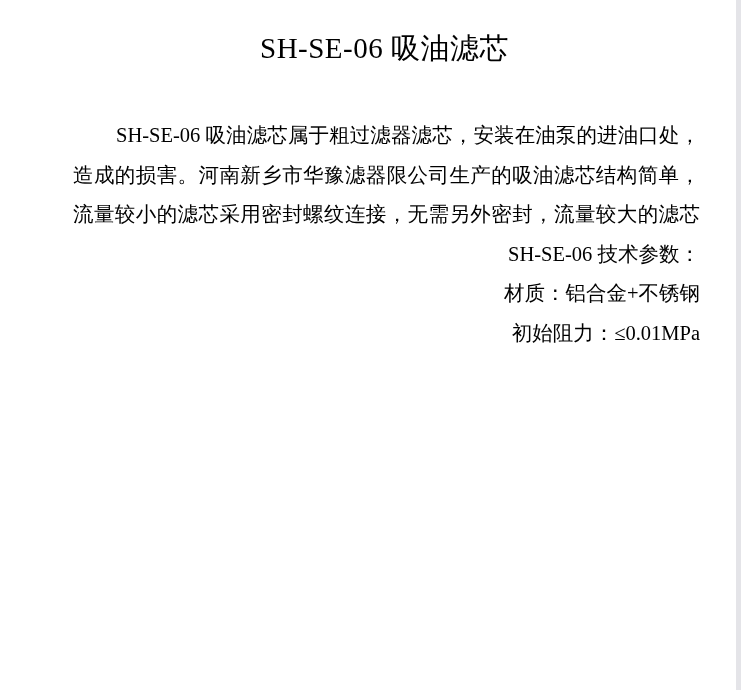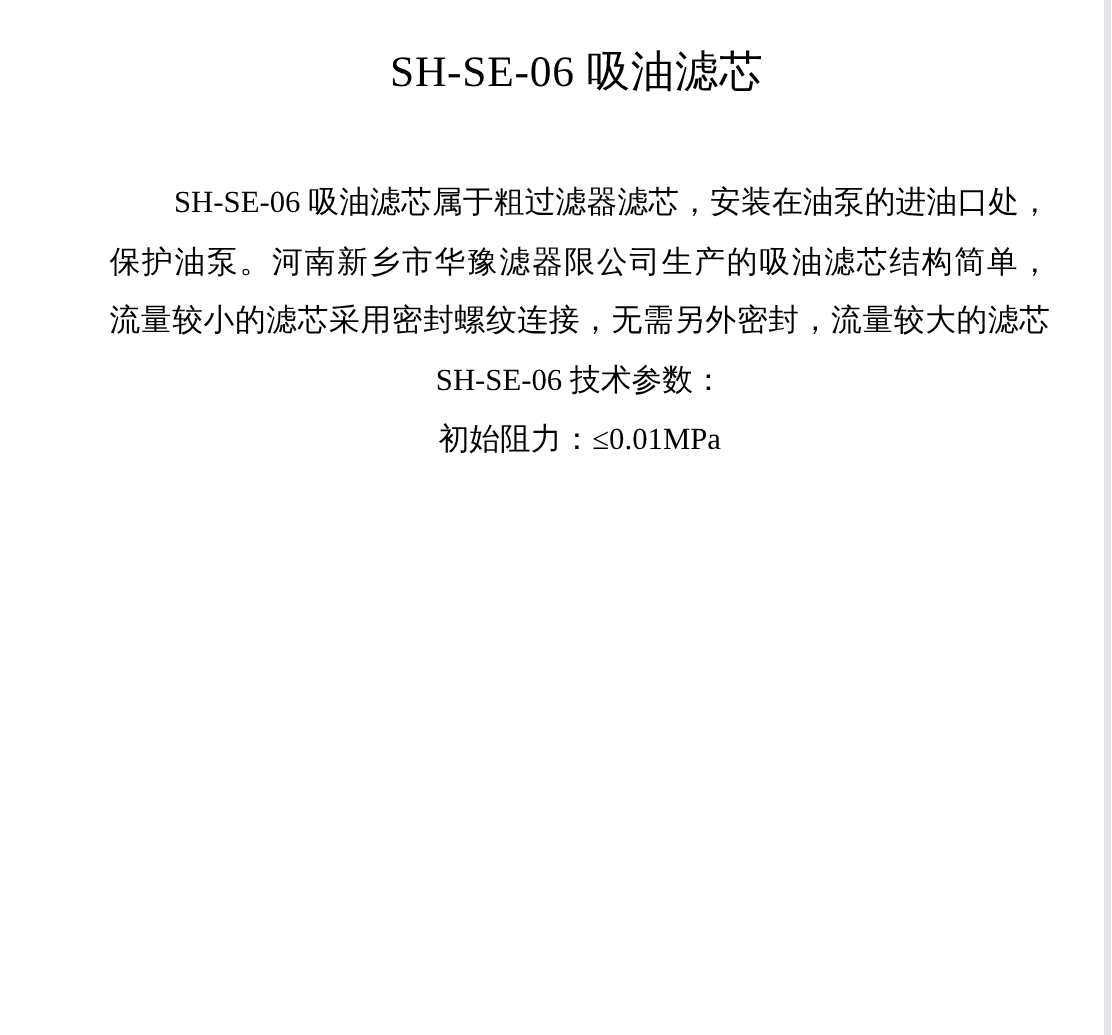--- a/index.html
+++ b/index.html
@@ -42,21 +42,21 @@
   .para-line:first-child {
     padding-left: 43px;
     margin-top: 48px;
   }
   .specs {
     margin-top: 0;
   }
   .spec-line {
     font-size: 20.5px;
     line-height: 39.5px;
-    text-align: center;
+    text-align: right;
     white-space: nowrap;
   }
   .edge-strip {
     position: absolute;
     top: 0;
     right: 0;
     width: 5px;
     height: 100%;
     background: var(--strip, #e4e4e8);
   }
@@ -65,26 +65,27 @@
 <body>
 
 <div class="page">
 
   <h1 class="title">SH-SE-06 吸油滤芯</h1>
 
   <div class="content">
 
     <div class="body-text">
         <div class="para-line">SH-SE-06 吸油滤芯属于粗过滤器滤芯，安装在油泵的进油口处，</div>
-        <div class="para-line">保护油泵。河南新乡市华豫滤器限公司生产的吸油滤芯结构简单，</div>
+        <div class="para-line">造成的损害。河南新乡市华豫滤器限公司生产的吸油滤芯结构简单，</div>
         <div class="para-line">流量较小的滤芯采用密封螺纹连接，无需另外密封，流量较大的滤芯</div>
       </div>
 
     <div class="specs">
         <div class="spec-line">SH-SE-06 技术参数：</div>
+        <div class="spec-line">材质：铝合金+不锈钢</div>
         <div class="spec-line">初始阻力：≤0.01MPa</div>
       </div>
 
   </div>
 
   <div class="edge-strip"></div>
 
 </div>
 
 </body></html>

